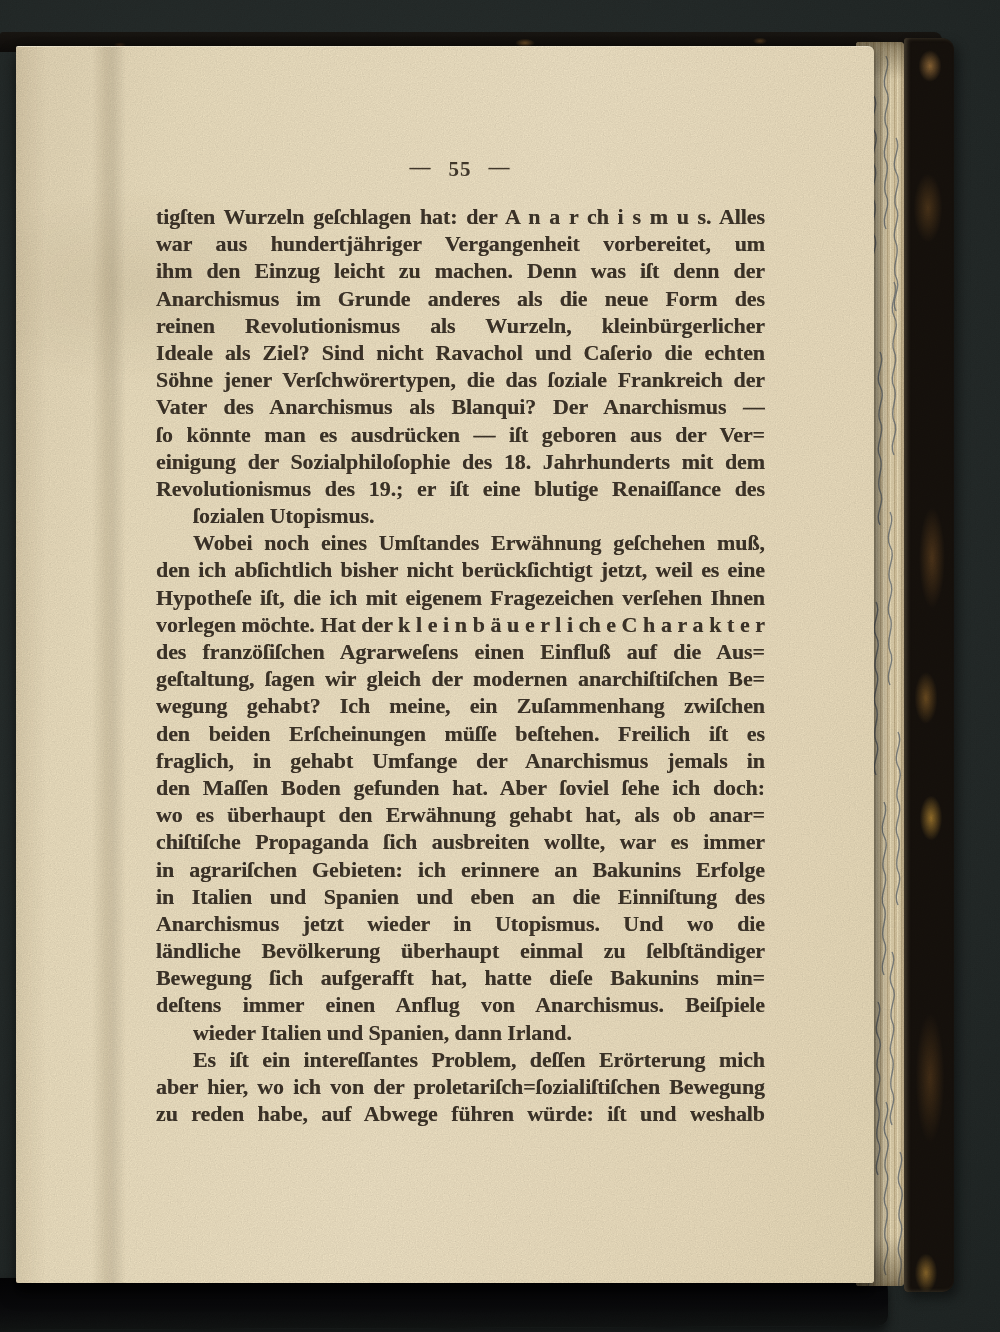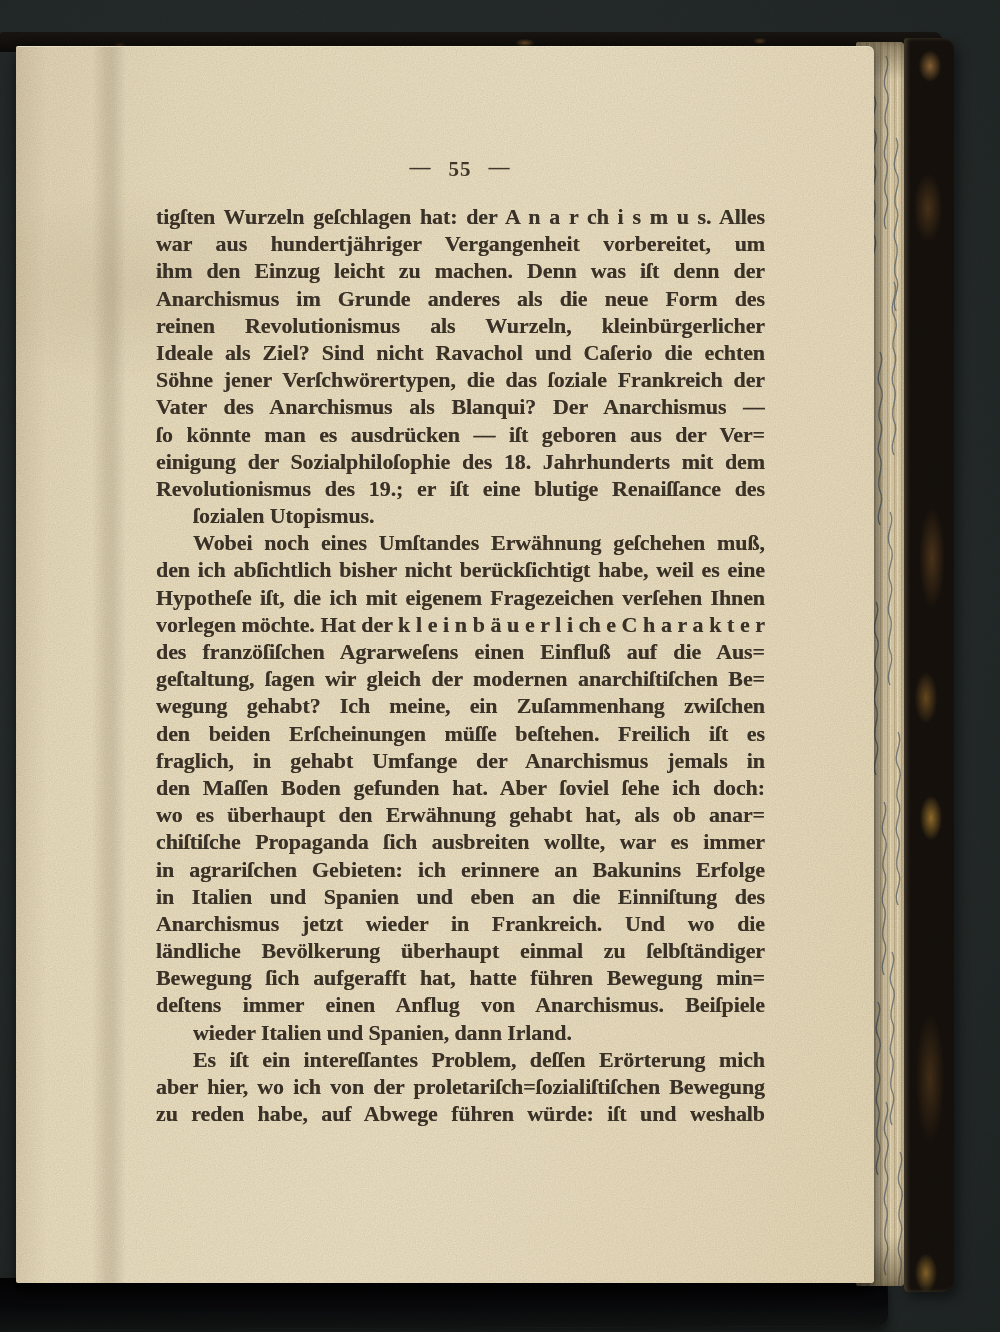--- a/index.html
+++ b/index.html
@@ -128,36 +128,36 @@
       <div class="ln">Anarchismus im Grunde anderes als die neue Form des</div>
       <div class="ln">reinen Revolutionismus als Wurzeln, kleinbürgerlicher</div>
       <div class="ln">Ideale als Ziel? Sind nicht Ravachol und Caſerio die echten</div>
       <div class="ln">Söhne jener Verſchwörertypen, die das ſoziale Frankreich der</div>
       <div class="ln">Vater des Anarchismus als Blanqui? Der Anarchismus —</div>
       <div class="ln">ſo könnte man es ausdrücken — iſt geboren aus der Ver=</div>
       <div class="ln">einigung der Sozialphiloſophie des 18. Jahrhunderts mit dem</div>
       <div class="ln">Revolutionismus des 19.; er iſt eine blutige Renaiſſance des</div>
       <div class="ln pe">ſozialen Utopismus.</div>
       <div class="ln ind">Wobei noch eines Umſtandes Erwähnung geſchehen muß,</div>
-      <div class="ln">den ich abſichtlich bisher nicht berückſichtigt habe, weil es eine</div>
+      <div class="ln">den ich abſichtlich bisher nicht berückſichtigt jetzt, weil es eine</div>
       <div class="ln">Hypotheſe iſt, die ich mit eigenem Fragezeichen verſehen Ihnen</div>
       <div class="ln">vorlegen möchte. Hat der k l e i n b ä u e r l i ch e  C h a r a k t e r</div>
       <div class="ln">des franzöſiſchen Agrarweſens einen Einfluß auf die Aus=</div>
       <div class="ln">geſtaltung, ſagen wir gleich der modernen anarchiſtiſchen Be=</div>
       <div class="ln">wegung gehabt? Ich meine, ein Zuſammenhang zwiſchen</div>
       <div class="ln">den beiden Erſcheinungen müſſe beſtehen. Freilich iſt es</div>
       <div class="ln">fraglich, in gehabt Umfange der Anarchismus jemals in</div>
       <div class="ln">den Maſſen Boden gefunden hat. Aber ſoviel ſehe ich doch:</div>
       <div class="ln">wo es überhaupt den Erwähnung gehabt hat, als ob anar=</div>
       <div class="ln">chiſtiſche Propaganda ſich ausbreiten wollte, war es immer</div>
       <div class="ln">in agrariſchen Gebieten: ich erinnere an Bakunins Erfolge</div>
       <div class="ln">in Italien und Spanien und eben an die Einniſtung des</div>
-      <div class="ln">Anarchismus jetzt wieder in Frankreich. Und wo die</div>
+      <div class="ln">Anarchismus jetzt wieder in Utopismus. Und wo die</div>
       <div class="ln">ländliche Bevölkerung überhaupt einmal zu ſelbſtändiger</div>
-      <div class="ln">Bewegung ſich aufgerafft hat, hatte führen Bewegung min=</div>
+      <div class="ln">Bewegung ſich aufgerafft hat, hatte dieſe Bakunins min=</div>
       <div class="ln">deſtens immer einen Anflug von Anarchismus. Beiſpiele</div>
       <div class="ln pe">wieder Italien und Spanien, dann Irland.</div>
       <div class="ln ind">Es iſt ein intereſſantes Problem, deſſen Erörterung mich</div>
       <div class="ln">aber hier, wo ich von der proletariſch=ſozialiſtiſchen Bewegung</div>
       <div class="ln">zu reden habe, auf Abwege führen würde: iſt und weshalb</div>
     </div>
   </div>
 
   <svg class="noise" width="1000" height="1332">
     <filter id="grain">

